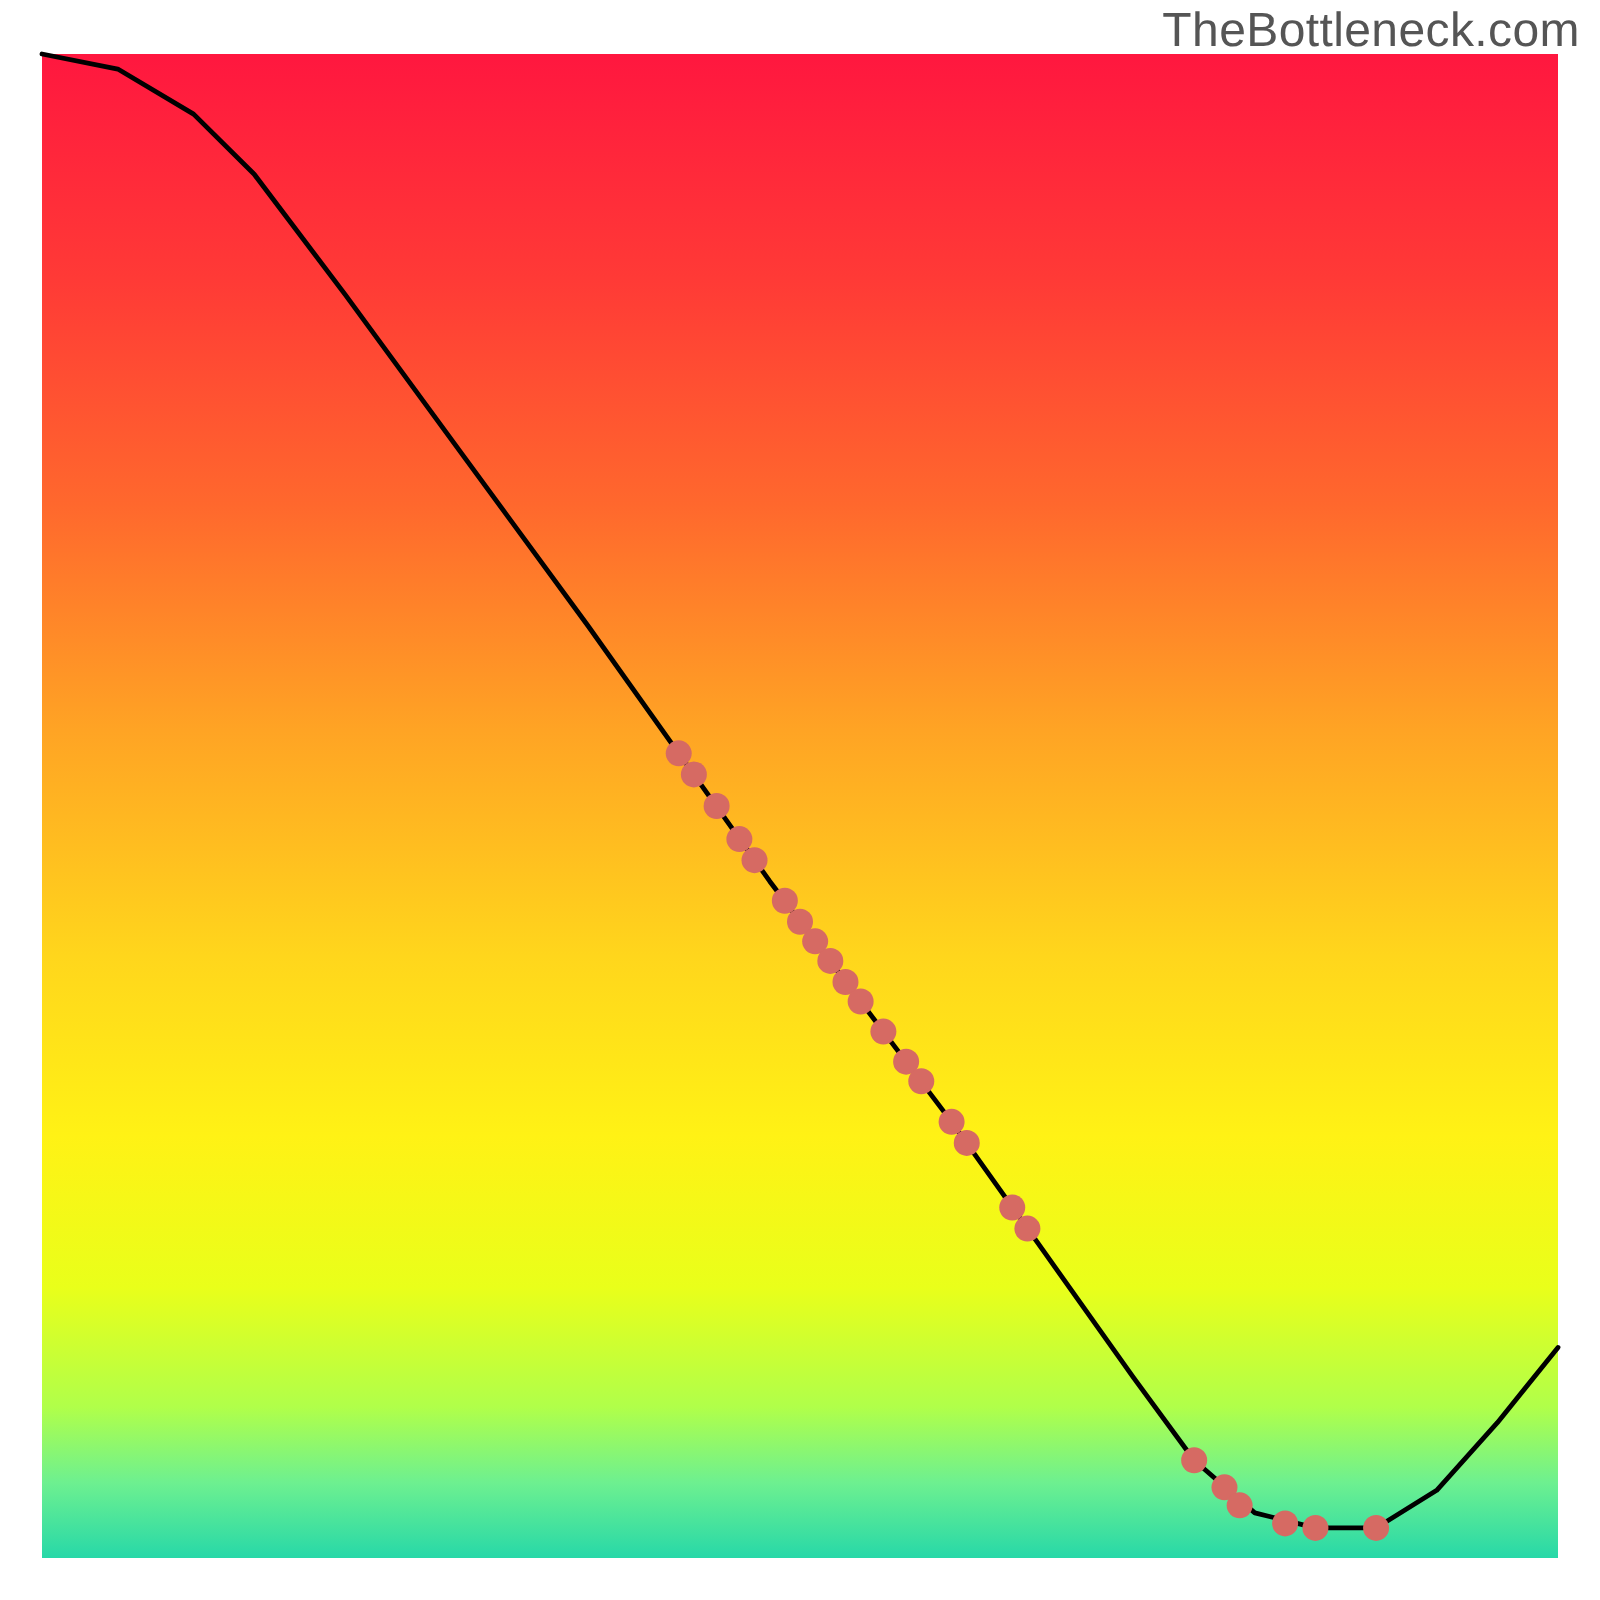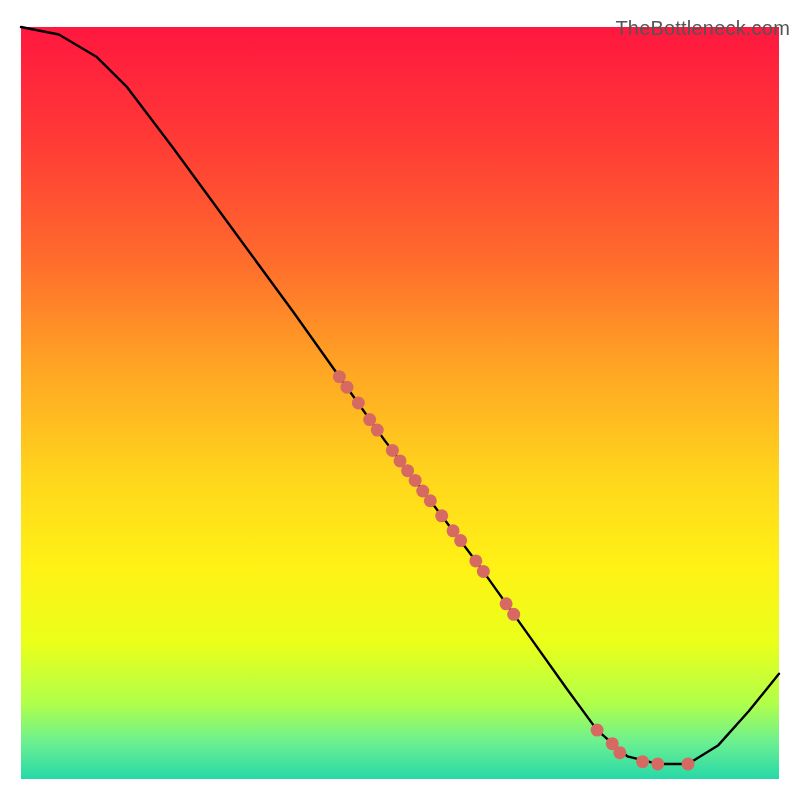--- a/index.html
+++ b/index.html
@@ -11,23 +11,23 @@
     background: #ffffff;
     font-family: Arial, Helvetica, sans-serif;
   }
   .container {
     position: relative;
     width: 800px;
     height: 800px;
   }
   .attribution {
     position: absolute;
-    top: 17px;
+    top: 2px;
     right: 10px;
-    font-size: 20px;
+    font-size: 24px;
     color: #555;
     font-family: Arial, sans-serif;
     letter-spacing: 0.2px;
   }
   svg {
     display: block;
   }
 </style>
 </head>
 <body>

